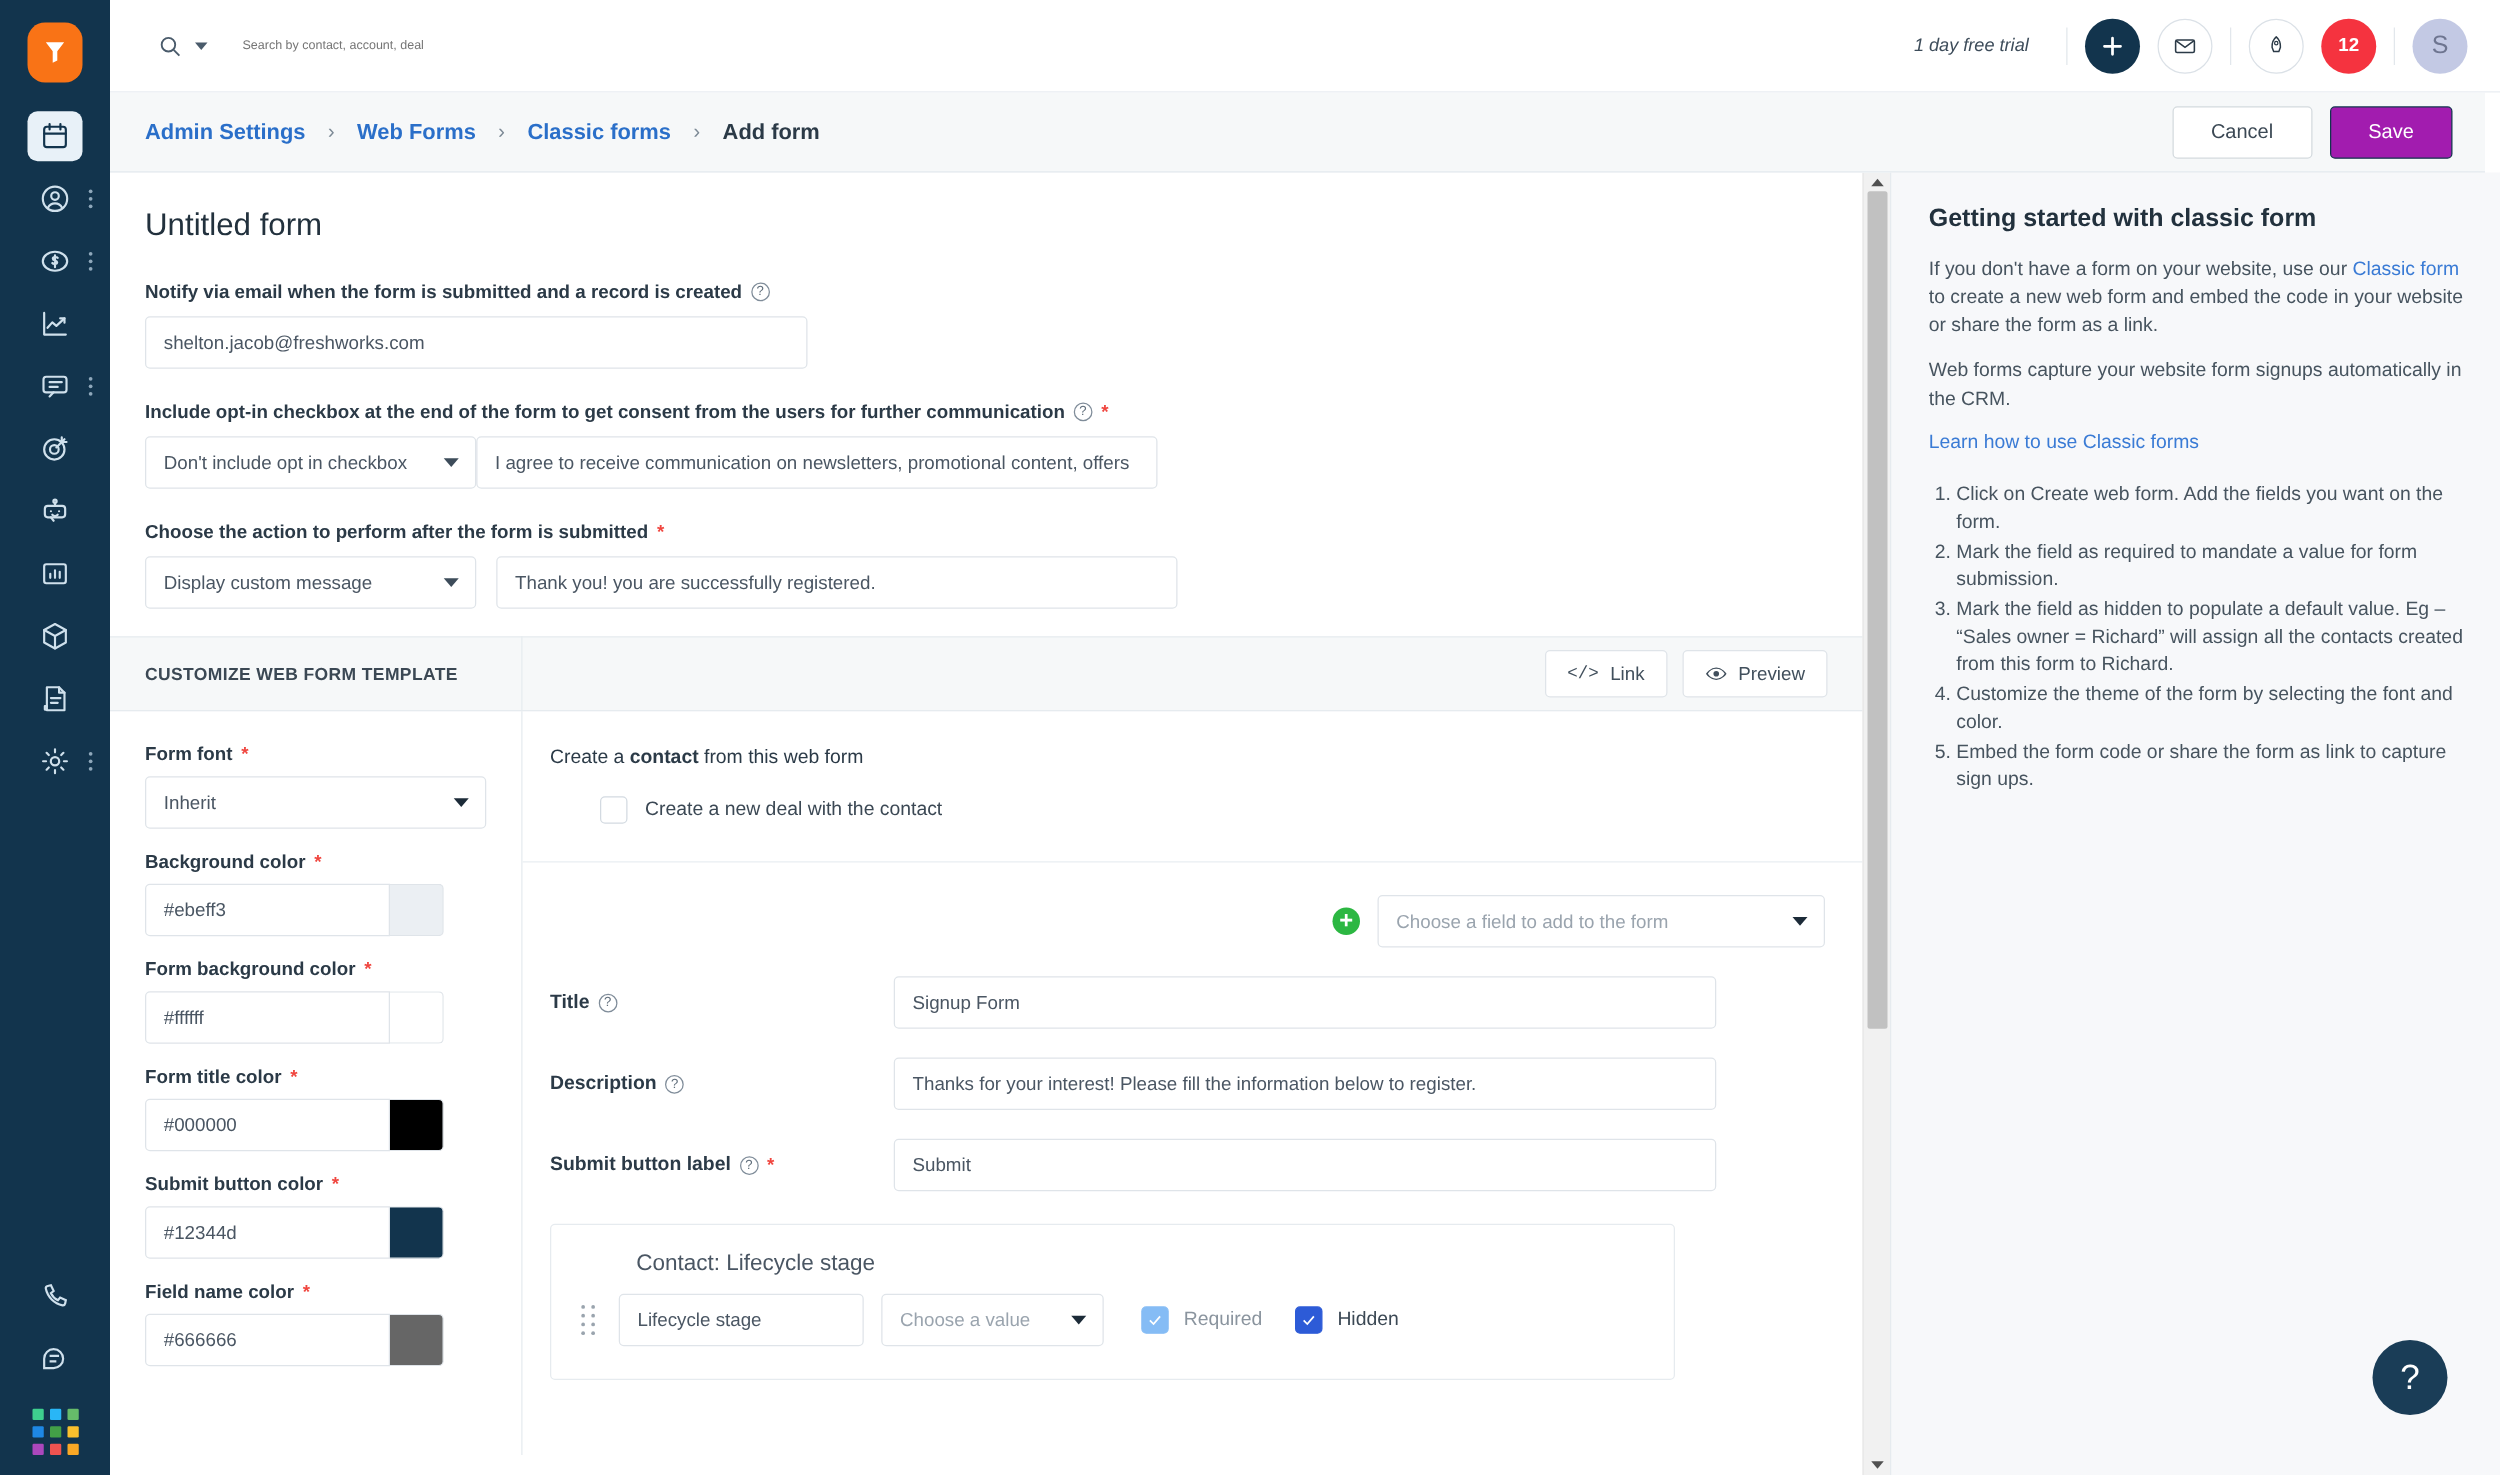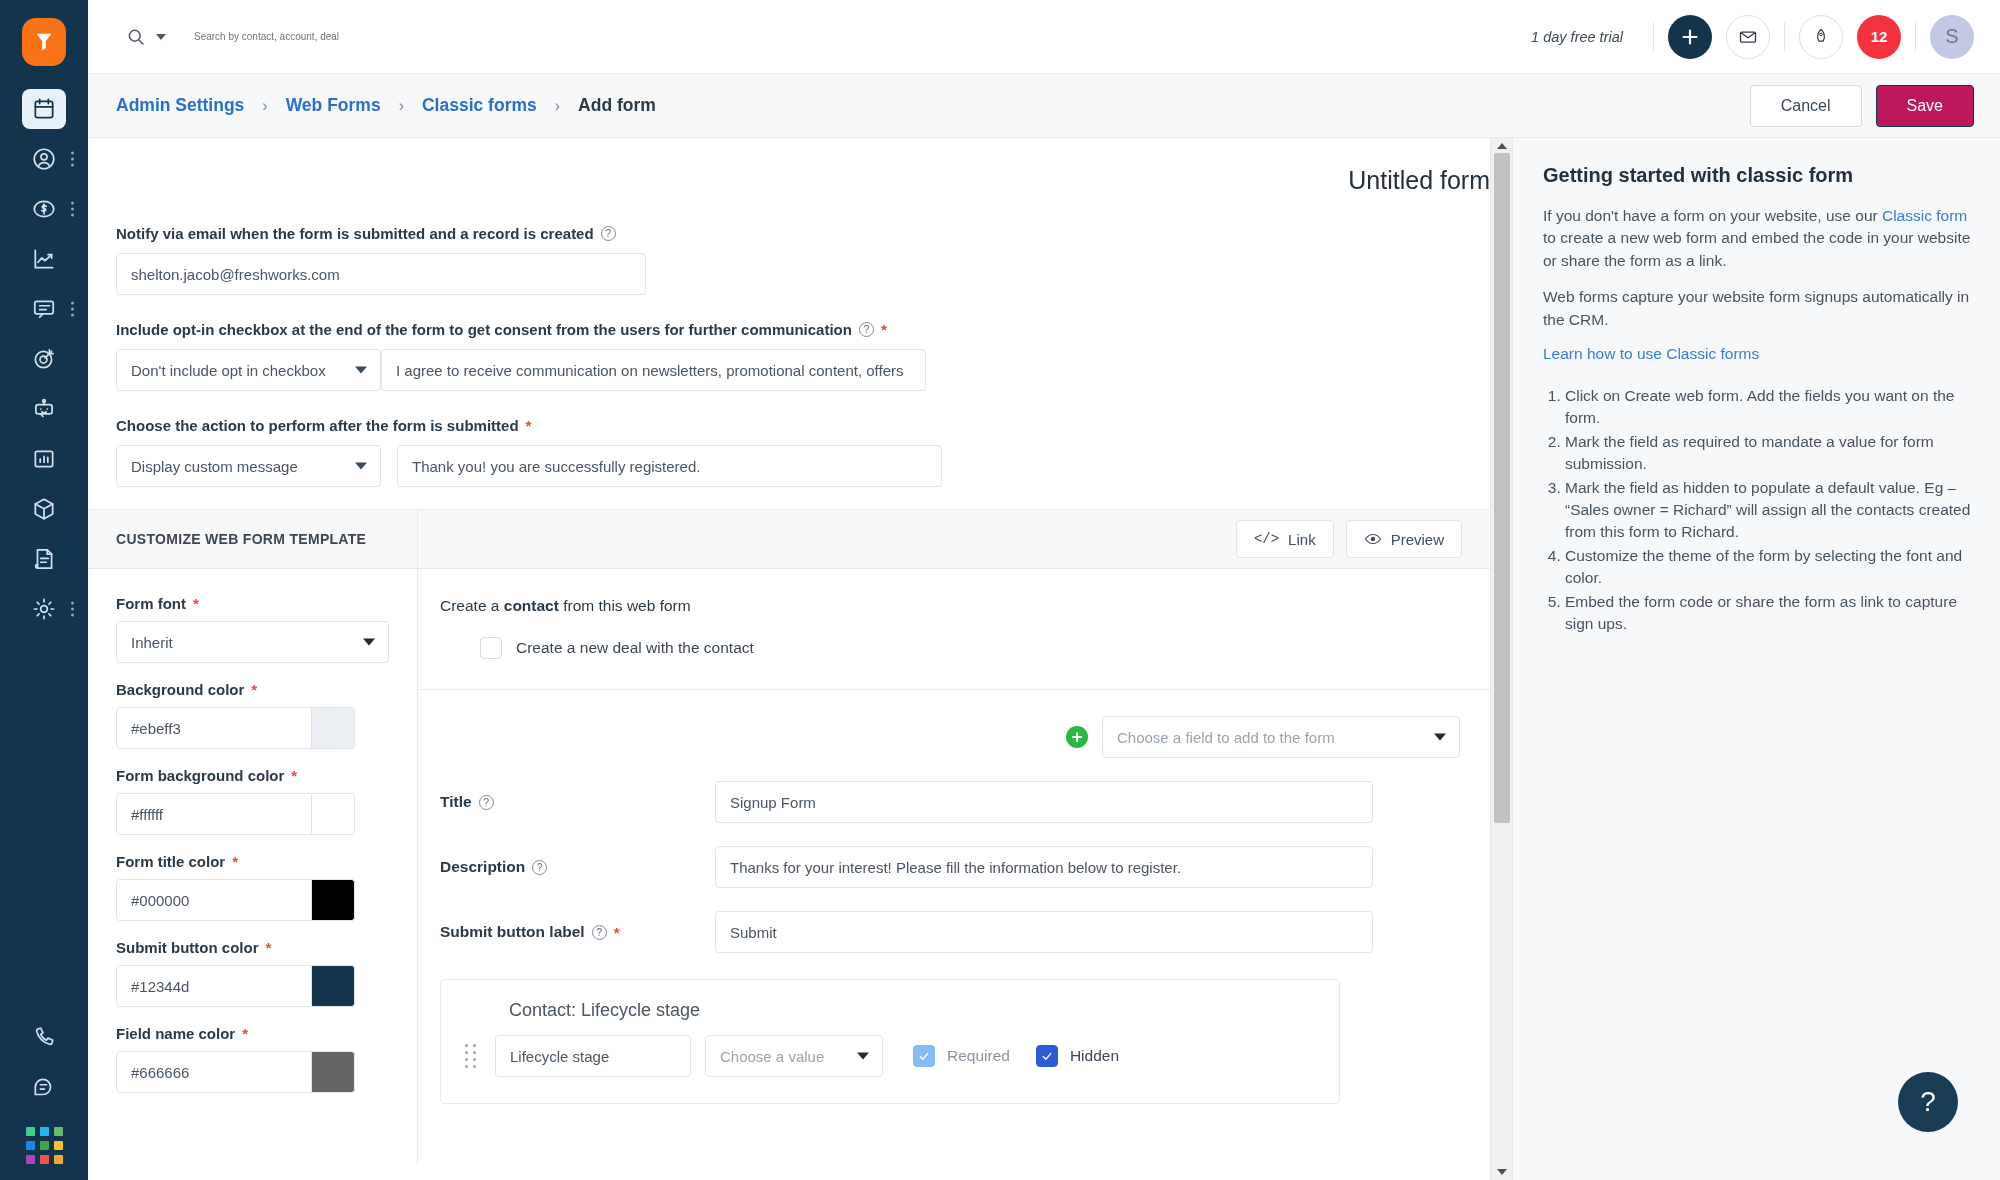--- a/index.html
+++ b/index.html
@@ -59,43 +59,43 @@
   .trial-text { font-size: 14.5px; color: #3d4c5a; font-style: italic; margin-right: 16px; }
   .vsep { width: 1px; height: 30px; background: #e2e7ec; margin: 0 14px; }
   .circ { width: 44px; height: 44px; border-radius: 50%; display: flex; align-items: center; justify-content: center; }
   .circ.dark { background: #12344d; }
   .circ.outline { border: 1px solid #dbe1e7; background: #fff; }
   .circ.red { background: #f5333f; color: #fff; font-size: 15px; font-weight: bold; }
   .circ.avatar { background: #c3c9e4; color: #6e7590; font-size: 20px; }
 
   
   #crumbbar {
-    position: absolute; left: 88px; top: 74px; right: 0; height: 64px;
+    position: absolute; left: 88px; top: 74px; right: 12px; height: 64px;
     background: #f6f8f9; border-bottom: 1px solid #e4e9ee;
     display: flex; align-items: center; padding: 0 26px 0 28px; z-index: 18;
   }
   .crumb { font-size: 17.5px; color: #2a6fc9; font-weight: bold; cursor: pointer; }
   .crumb.current { color: #2b3a47; cursor: default; }
   .crumb-sep { margin: 0 18px; color: #7d8a96; font-size: 16px; }
   #crumb-actions { margin-left: auto; display: flex; gap: 14px; }
   .btn {
     font-size: 16px; border-radius: 4px; padding: 0 30px; height: 42px;
     display: flex; align-items: center; justify-content: center; cursor: pointer;
     font-family: "Liberation Sans", sans-serif;
   }
   .btn.ghost { background: #fff; border: 1px solid #d4dade; color: #3b4854; }
-  .btn.primary { background: #be185d; border: 1px solid #12344d; color: #fff; }
+  .btn.primary { background: #a21caf; border: 1px solid #12344d; color: #fff; }
 
   
   #main {
     position: absolute; left: 88px; top: 138px; width: 1424px; bottom: 0;
     background: #ffffff; overflow: hidden;
   }
   #mainScroll { position: absolute; inset: 0 22px 0 0; }
-  #form-title { font-size: 25px; color: #22313d; padding: 28px 0 0 28px; font-weight: normal; text-align: right; }
+  #form-title { font-size: 25px; color: #22313d; padding: 28px 0 0 28px; font-weight: normal; }
 
   .fgroup { padding: 0 28px; }
   .flabel { font-size: 15px; color: #2b3a47; font-weight: bold; display: flex; align-items: center; gap: 7px; }
   .qmark {
     width: 15px; height: 15px; border-radius: 50%; border: 1.3px solid #7f8c99;
     font-size: 10.5px; color: #5f6d7a; display: inline-flex; align-items: center; justify-content: center;
     font-weight: normal; line-height: 1;
   }
   .req { color: #f0463f; font-size: 15px; }
   .inp {

